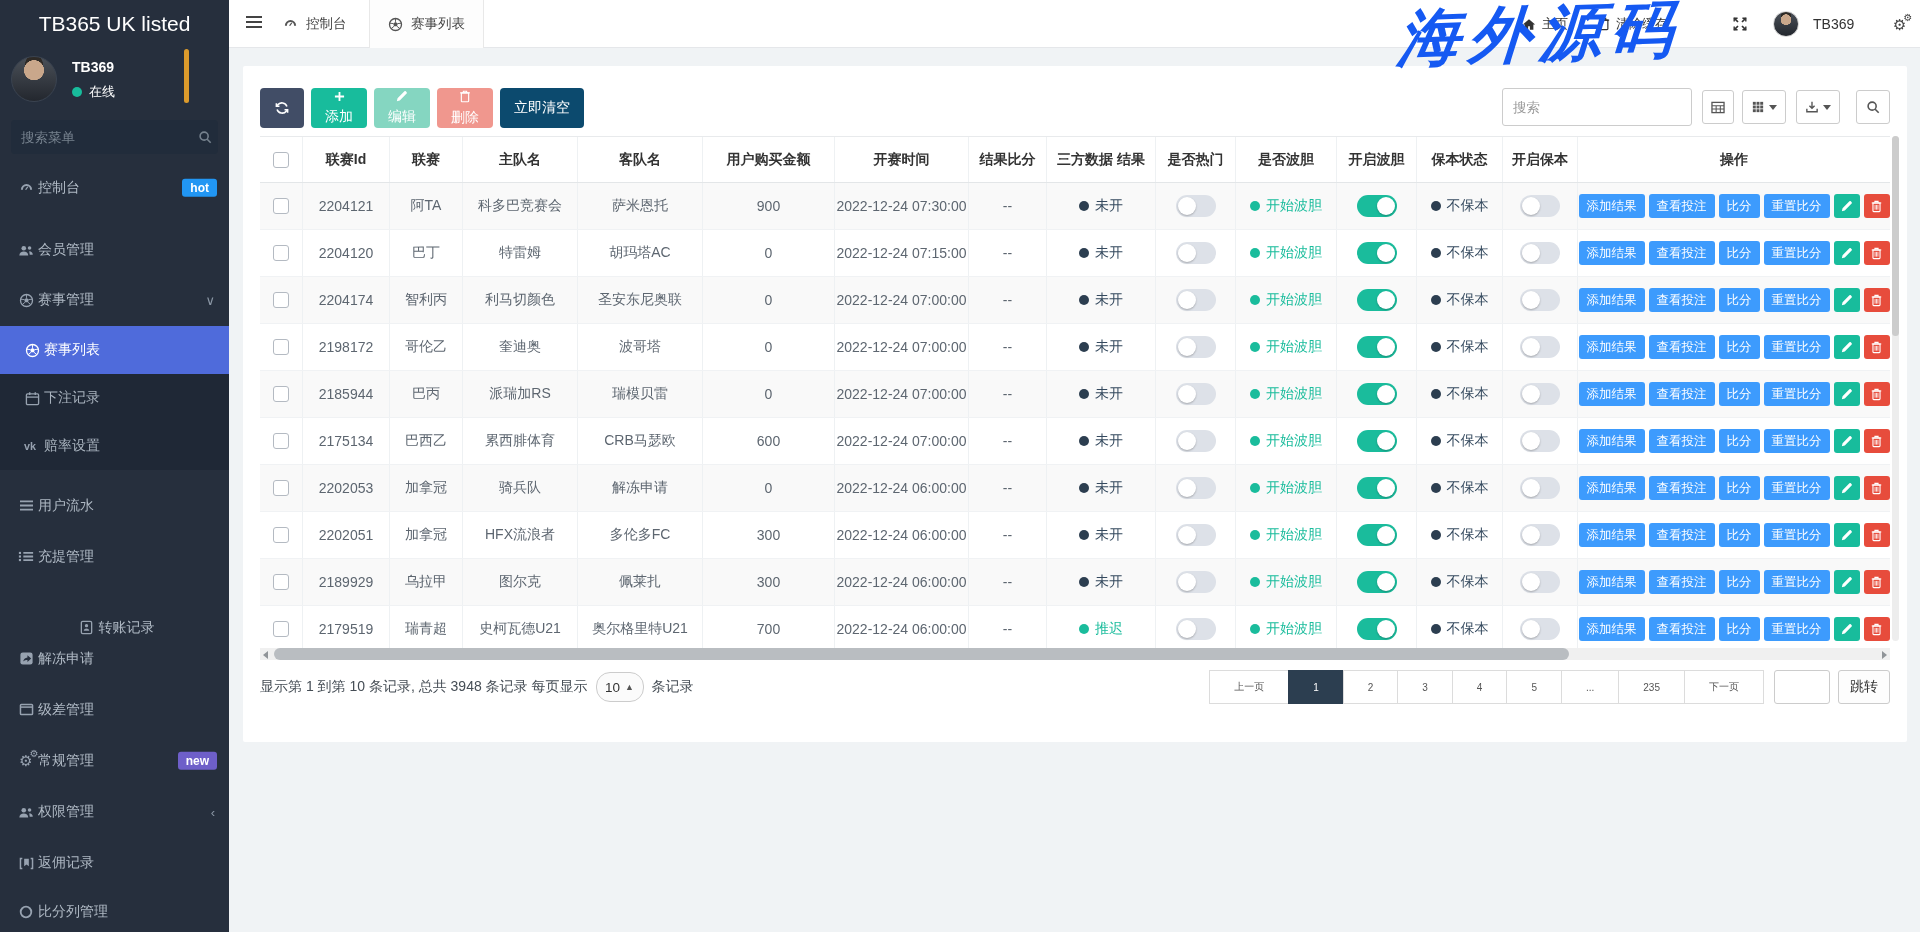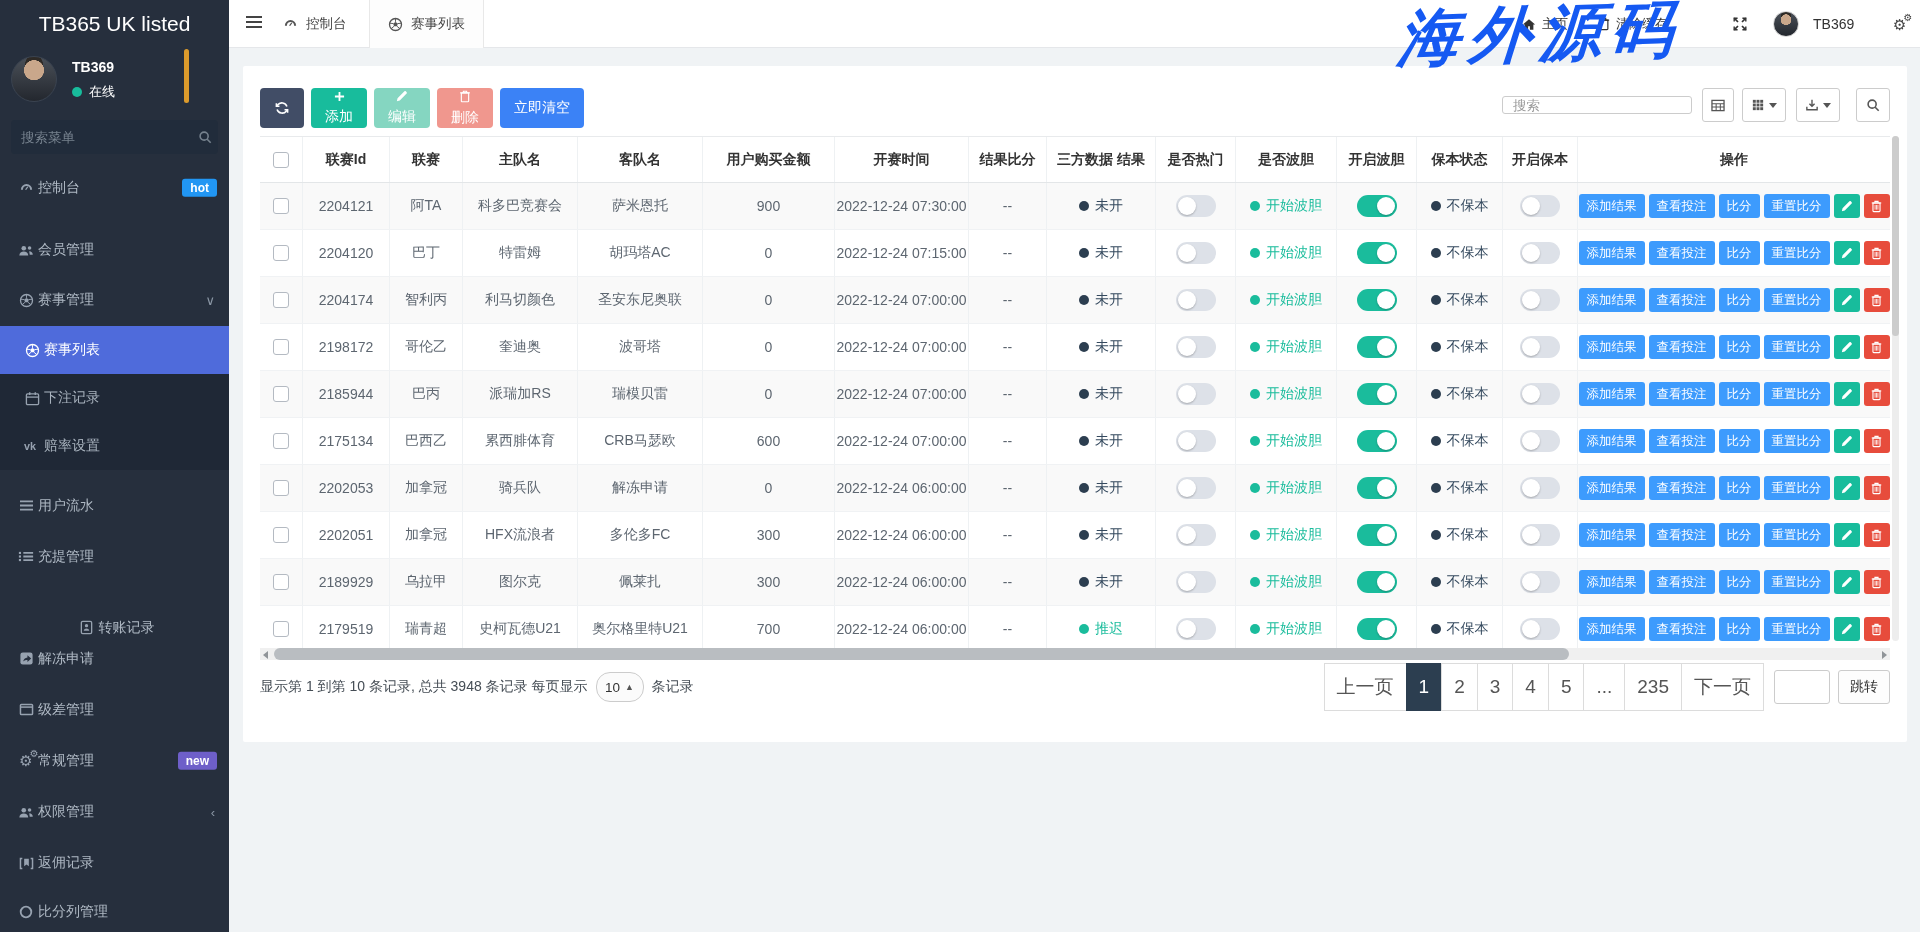--- a/index.html
+++ b/index.html
@@ -57,23 +57,23 @@
   #panel { position:absolute; left:14px; top:17px; width:1664px; height:676px; background:#fff; border-radius:2px; }
 
   
   .toolbar { position:absolute; top:22px; left:17px; right:17px; height:34px; }
   .tleft { position:absolute; left:0; top:0; display:flex; gap:7px; }
   .btn { display:inline-flex; align-items:center; justify-content:center; gap:6px; height:40px; border:none; border-radius:4px; color:#fff; font-size:14px; padding:0 14px; font-family:inherit; cursor:pointer;flex-direction:column; }
   .btn-refresh { background:#414d66; width:44px; padding:0; }
   .btn-add { background:#18bc9c; }
   .btn-edit { background:#85d6c1; }
   .btn-del { background:#f0978e; }
-  .btn-clear { background:#3b82f6; }
+  .btn-clear { background:#0c4a6e; }
   .tright { position:absolute; right:0; top:0; display:flex; align-items:center; }
-  .search-input { width:190px; height:18px; border:1px solid #ccc; border-radius:3px; padding:0 10px; font-size:13.5px; font-family:inherit; color:#0f766e; outline:none; }
+  .search-input { width:190px; height:38px; border:1px solid #ccc; border-radius:3px; padding:0 10px; font-size:13.5px; font-family:inherit; color:#0f766e; outline:none; }
   .search-input::placeholder { color:#999; }
   .icon-btn { height:34px; border:1px solid #ccc; background:#fff; border-radius:3px; color:#555; display:inline-flex; align-items:center; justify-content:center; gap:5px; cursor:pointer; }
   .w32{width:32px;} .w44{width:44px;} .w34{width:34px;}
   .ml8{margin-left:8px;} .ml10{margin-left:10px;} .ml16{margin-left:16px;}
 
   
   #tablewrap { position:absolute; top:70px; left:17px; width:1630px; }
   .tr { display:flex; border-bottom:1px solid #f0f2f4; }
   .tr.head { border-top:1px solid #e8eaec; border-bottom:1px solid #e3e6e8; }
   .tr.stripe { background:#f9f9f9; }
@@ -103,21 +103,21 @@
   .harrow { position:absolute; top:3px; width:0; height:0; border-top:4px solid transparent; border-bottom:4px solid transparent; }
   .harrow.left { left:3px; border-right:5px solid #909498; }
   .harrow.right { right:3px; border-left:5px solid #909498; }
 
   
   .pg-info { position:absolute; left:17px; top:604px; height:34px; display:flex; align-items:center; gap:8px; color:#454d55; font-size:14px; }
   .perpage { width:48px; height:30px; border:1px solid #ccc; border-radius:14px; background:#fbfbfb; display:inline-flex; align-items:center; justify-content:center; gap:5px; color:#333; cursor:pointer; font-size:13.5px; }
   .perpage .caret-up { font-size:9px; color:#555; }
   .pager { position:absolute; right:17px; top:604px; height:34px; display:flex; align-items:center; }
   .pg-group { display:flex; }
-  .pg-item { min-width:34px; height:48px; padding:0 12px; display:inline-flex; align-items:center; justify-content:center; border:1px solid #dcdcdc; margin-left:-1px; background:#fff; color:#555; font-size:19px; cursor:pointer; }
+  .pg-item { min-width:34px; height:34px; padding:0 24px; display:inline-flex; align-items:center; justify-content:center; border:1px solid #dcdcdc; margin-left:-1px; background:#fff; color:#555; font-size:10px; cursor:pointer; }
   .pg-item.first { margin-left:0; }
   .pg-item.active { background:#2c3e50; border-color:#2c3e50; color:#fff; }
   .goto-input { width:56px; height:34px; border:1px solid #ccc; border-radius:3px; margin-left:10px; outline:none; padding:0 6px; font-family:inherit; font-size:14px; }
   .goto-btn { height:34px; min-width:52px; border:1px solid #ccc; border-radius:3px; background:#fdfdfd; color:#333; font-size:14px; margin-left:8px; font-family:inherit; cursor:pointer; }
 </style>
 </head>
 <body>
 
 <div id="sidebar">
   <div class="brand">TB365 UK listed</div>

